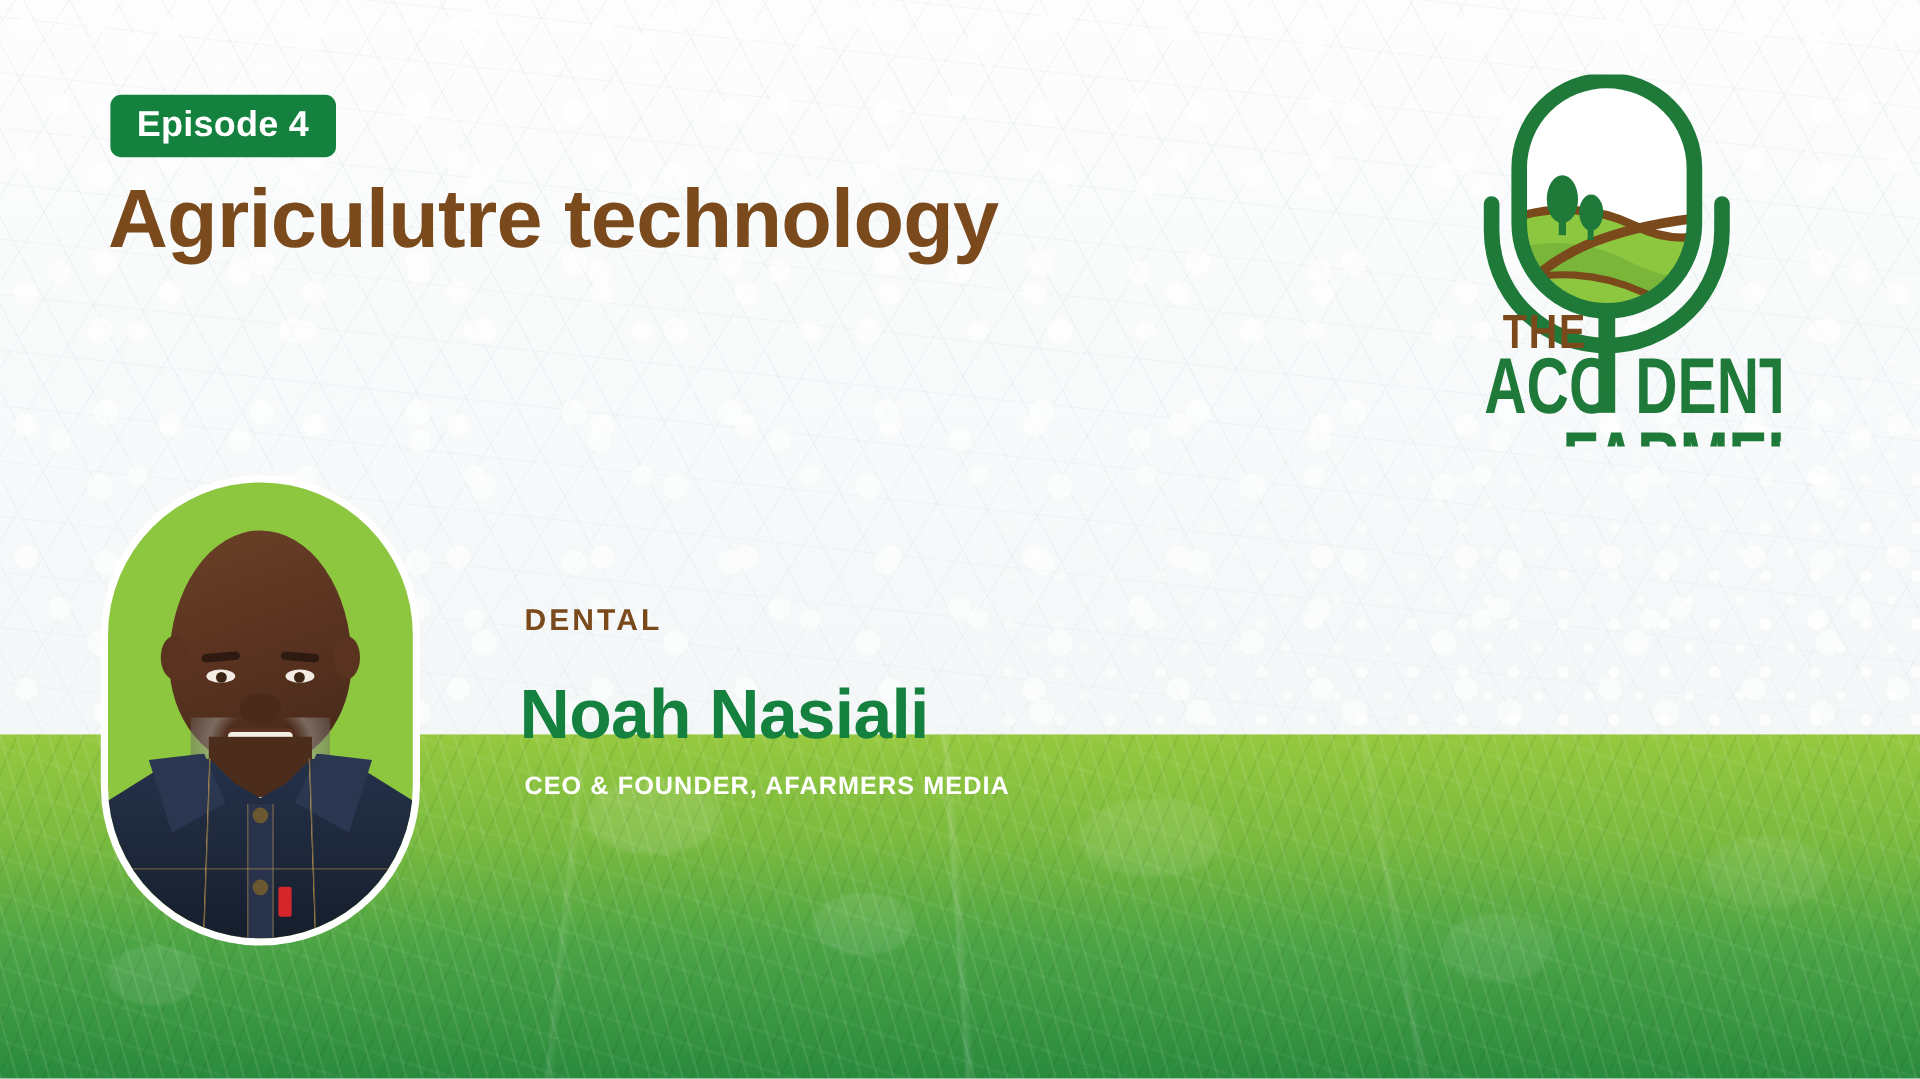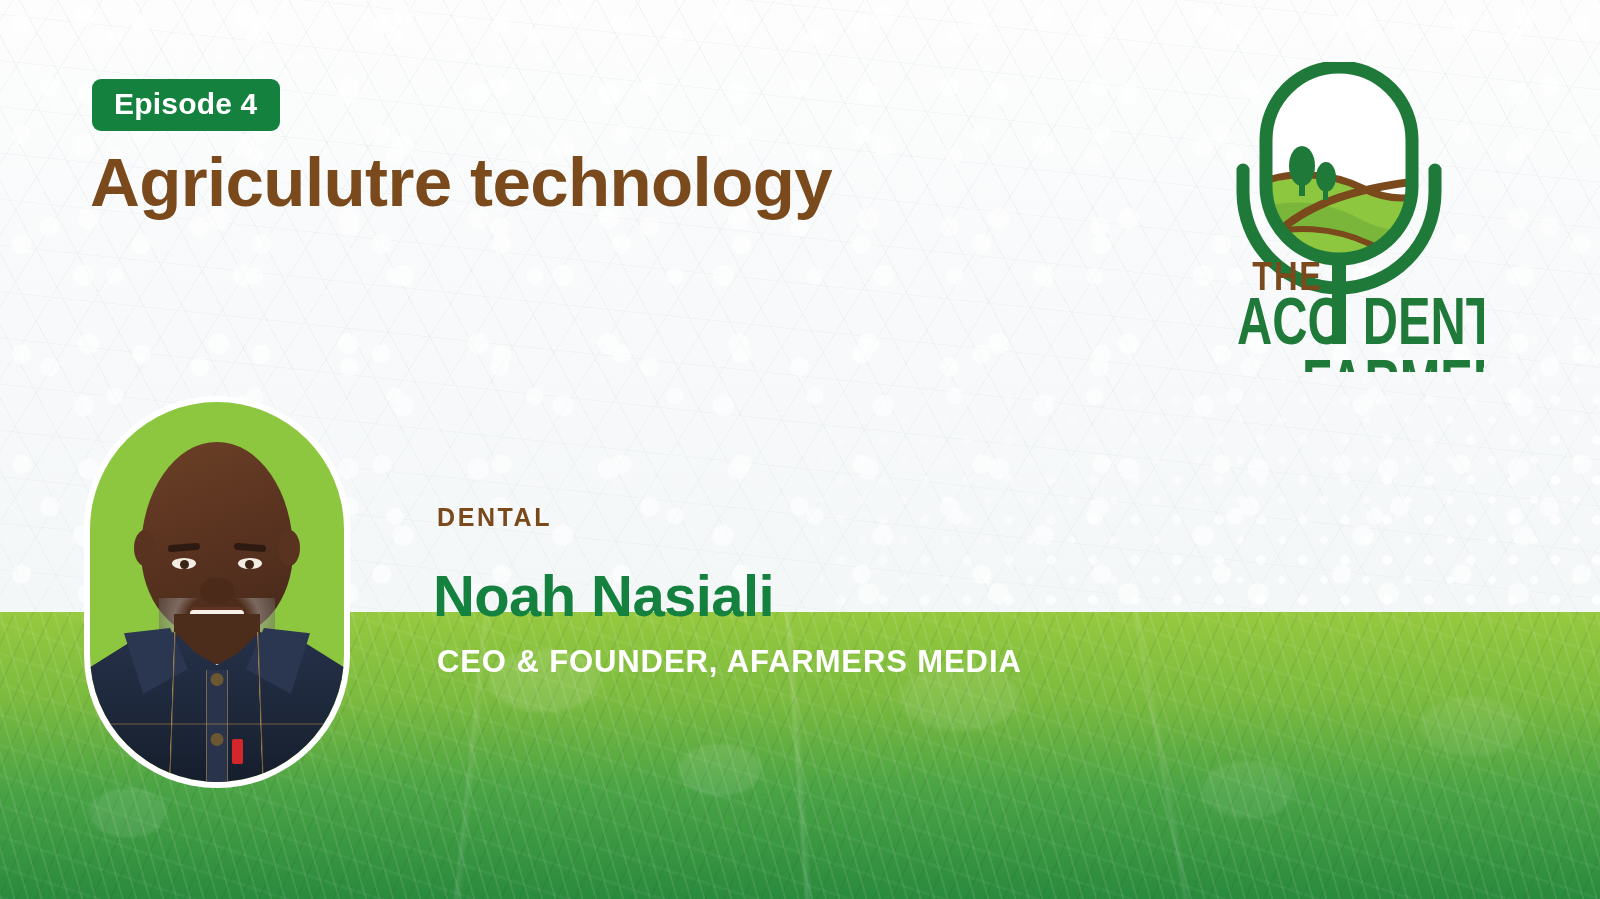--- a/index.html
+++ b/index.html
@@ -247,21 +247,21 @@
     position:absolute; left:433px; top:538px;
     color:#15813f;
     font-size:58px; font-weight:bold;
     letter-spacing:-.6px;
     line-height:1.1;
     margin-top:26px;
   }
   .guest-role {
     position:absolute; left:437px; top:644px;
     color:#ffffff;
-    font-size:31px; font-weight:bold;
+    font-size:21px; font-weight:bold;
     letter-spacing:.9px;
     z-index:5;
   }
 
   
   .logo {
     position:absolute; left:1194px; top:62px;
     width:290px; height:310px;
   }
   .logo svg { display:block; width:100%; height:100%; }

